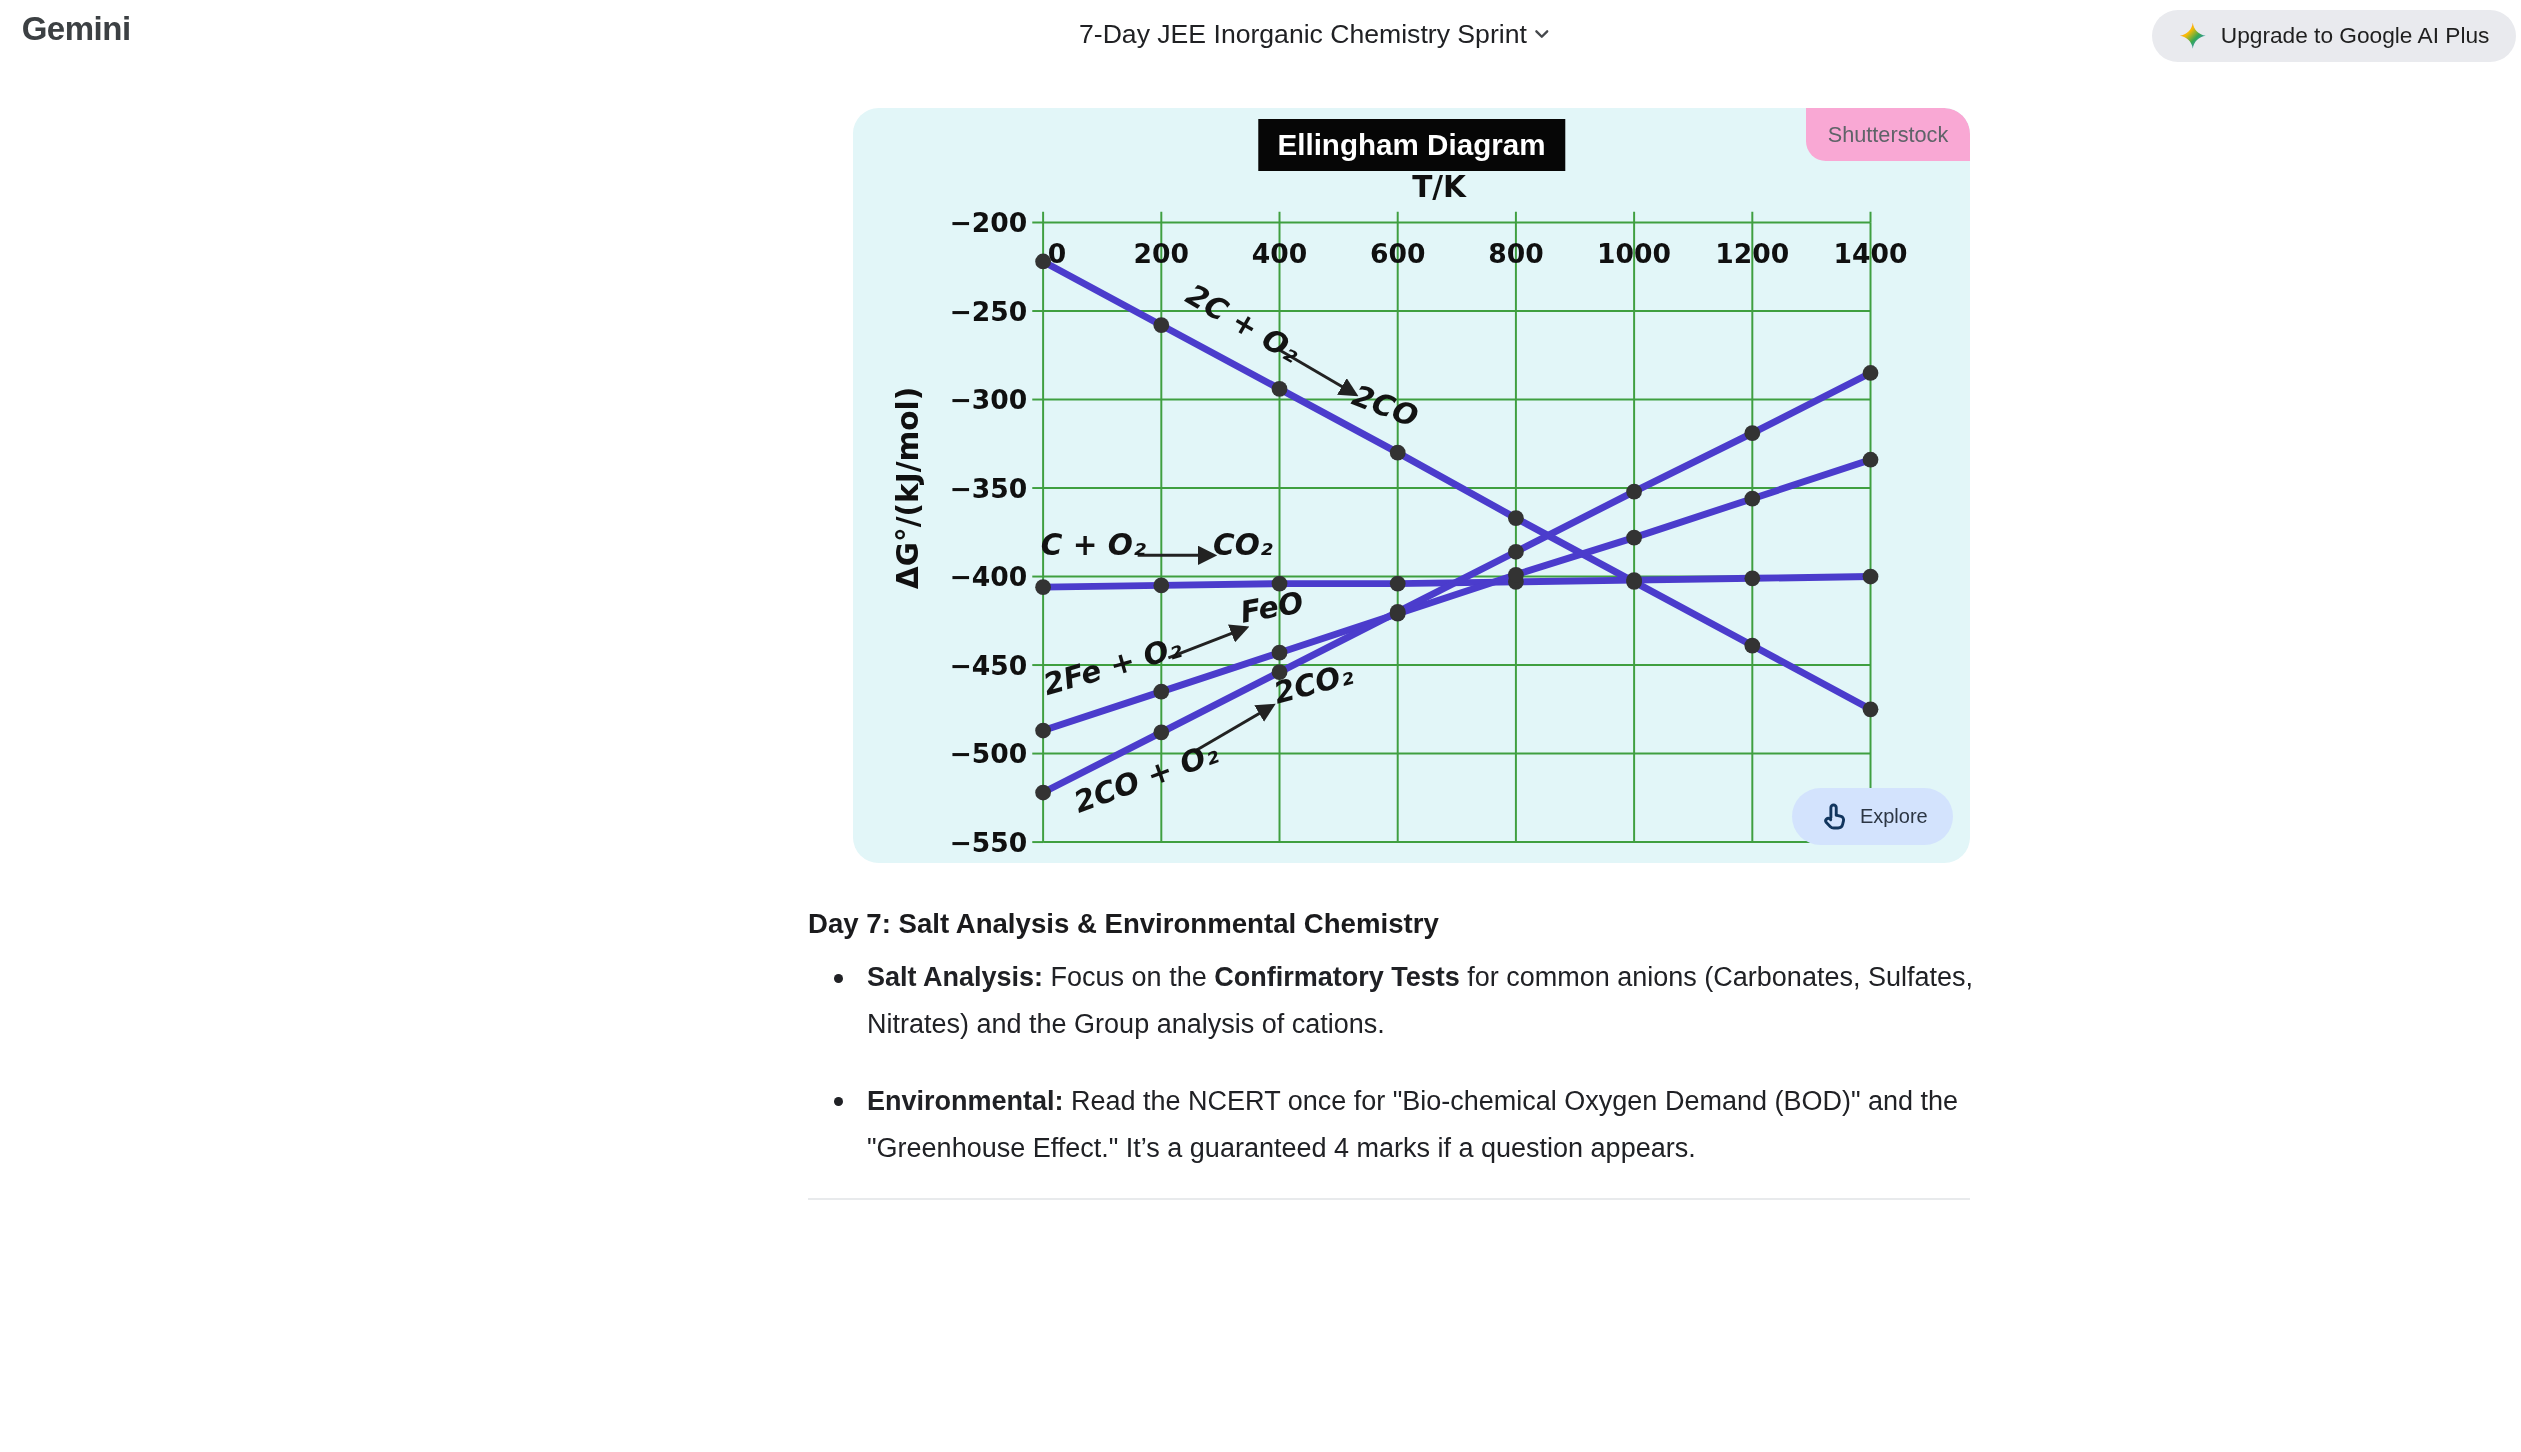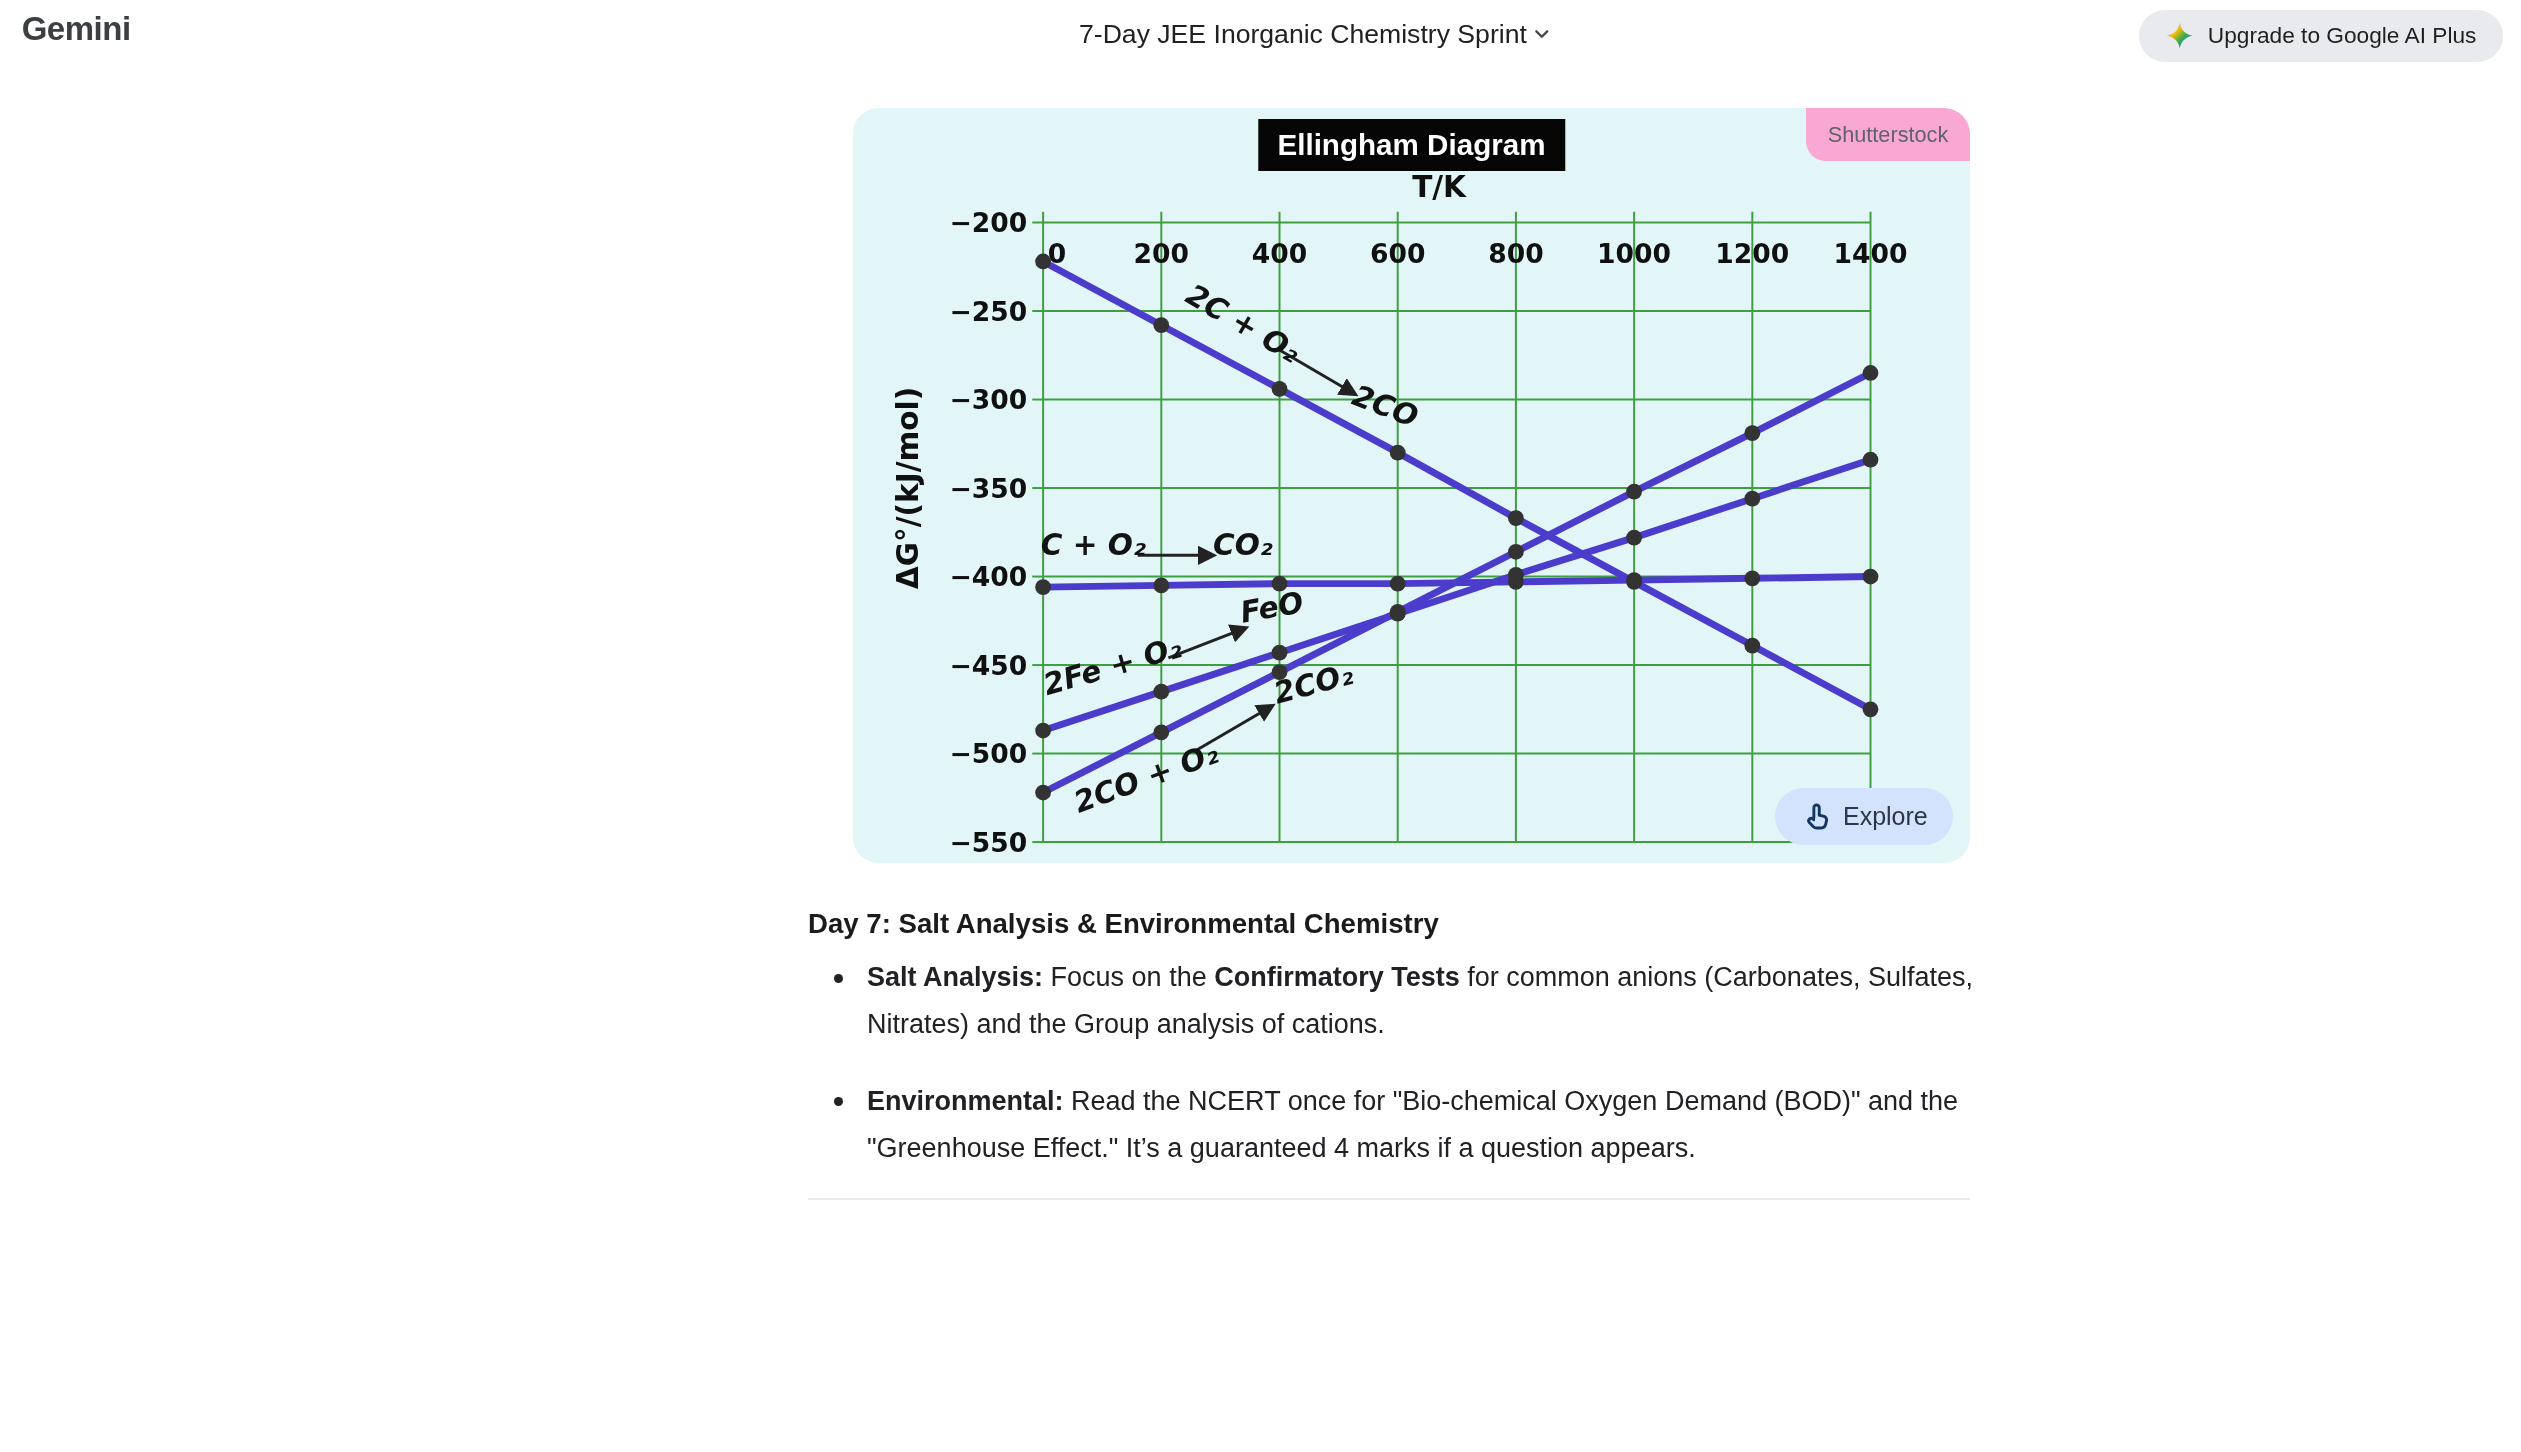--- a/index.html
+++ b/index.html
@@ -5,36 +5,36 @@
   html,body{margin:0;padding:0;background:#fff;}
   .page{position:relative;width:2522px;height:1236px;overflow:hidden;background:#fff;
         font-family:"Liberation Sans",sans-serif;color:#1f1f1f;}
 
   
   .logo{position:absolute;left:21.7px;top:9.9px;font-size:33px;font-weight:600;color:#3c4043;
         letter-spacing:-0.5px;cursor:pointer;}
   .convo{position:absolute;left:1073px;top:17.7px;display:flex;align-items:center;gap:3px;
          background:none;border:none;cursor:pointer;font-family:inherit;}
   .convo span{font-size:26.6px;color:#202124;}
-  .upgrade{position:absolute;right:19px;top:9.9px;height:52px;display:flex;align-items:center;gap:12.8px;
+  .upgrade{position:absolute;right:6px;top:9.9px;height:52px;display:flex;align-items:center;gap:12.8px;
            background:var(--upgrade-bg,#e9eaee);border:none;border-radius:26.6px;padding:0 26.6px;
            font-family:inherit;font-size:22.7px;font-weight:500;color:#1f1f1f;cursor:pointer;}
 
   
   .card{position:absolute;left:853px;top:108px;width:1117px;height:755px;border-radius:25.6px;
         background:var(--card-bg,#e2f6f8);overflow:hidden;}
   .chart-title{position:absolute;left:50%;transform:translateX(-50%);top:10.8px;background:#060606;
                color:#fff;font-size:29.6px;font-weight:700;padding:8.9px 19.7px;white-space:nowrap;z-index:3;}
   .watermark{position:absolute;right:0;top:0;width:164px;height:53px;background:#f9a8d4;
              border-radius:0 25.6px 0 19.7px;display:flex;align-items:center;justify-content:center;
              font-size:21.7px;color:#5f6368;z-index:3;}
   .chart-svg{position:absolute;left:0;top:0;width:1117px;height:755px;}
   .explore{position:absolute;right:16.7px;bottom:17.7px;height:57px;display:flex;align-items:center;gap:10.8px;
            background:var(--explore-bg,#d3e3fd);border:none;border-radius:28.6px;padding:0 25.6px;
-           font-family:inherit;font-size:25px;color:#2c3644;cursor:pointer;z-index:3;}
+           font-family:inherit;font-size:20px;color:#2c3644;cursor:pointer;z-index:3;}
 
   
   .grid{stroke-width:2;fill:none;}
   .sline{fill:none;stroke-width:7;stroke-linecap:round;stroke-linejoin:round;}
   .tick{font:700 27px "DejaVu Sans",sans-serif;fill:#101010;}
   .axlab{font:700 30px "DejaVu Sans",sans-serif;fill:#101010;}
   .ann{font:italic 700 30px "DejaVu Sans",sans-serif;fill:#131313;}
   .arrow{stroke:#222;stroke-width:3;fill:none;}
 
   

